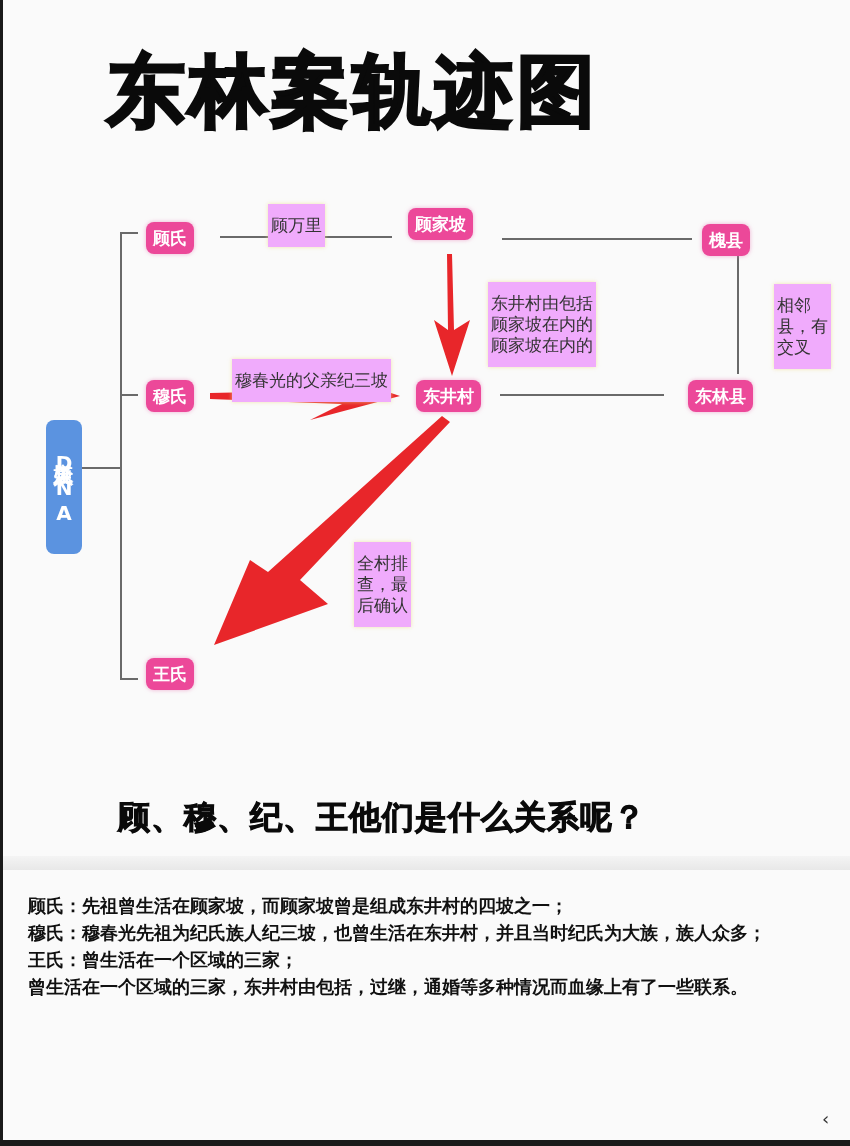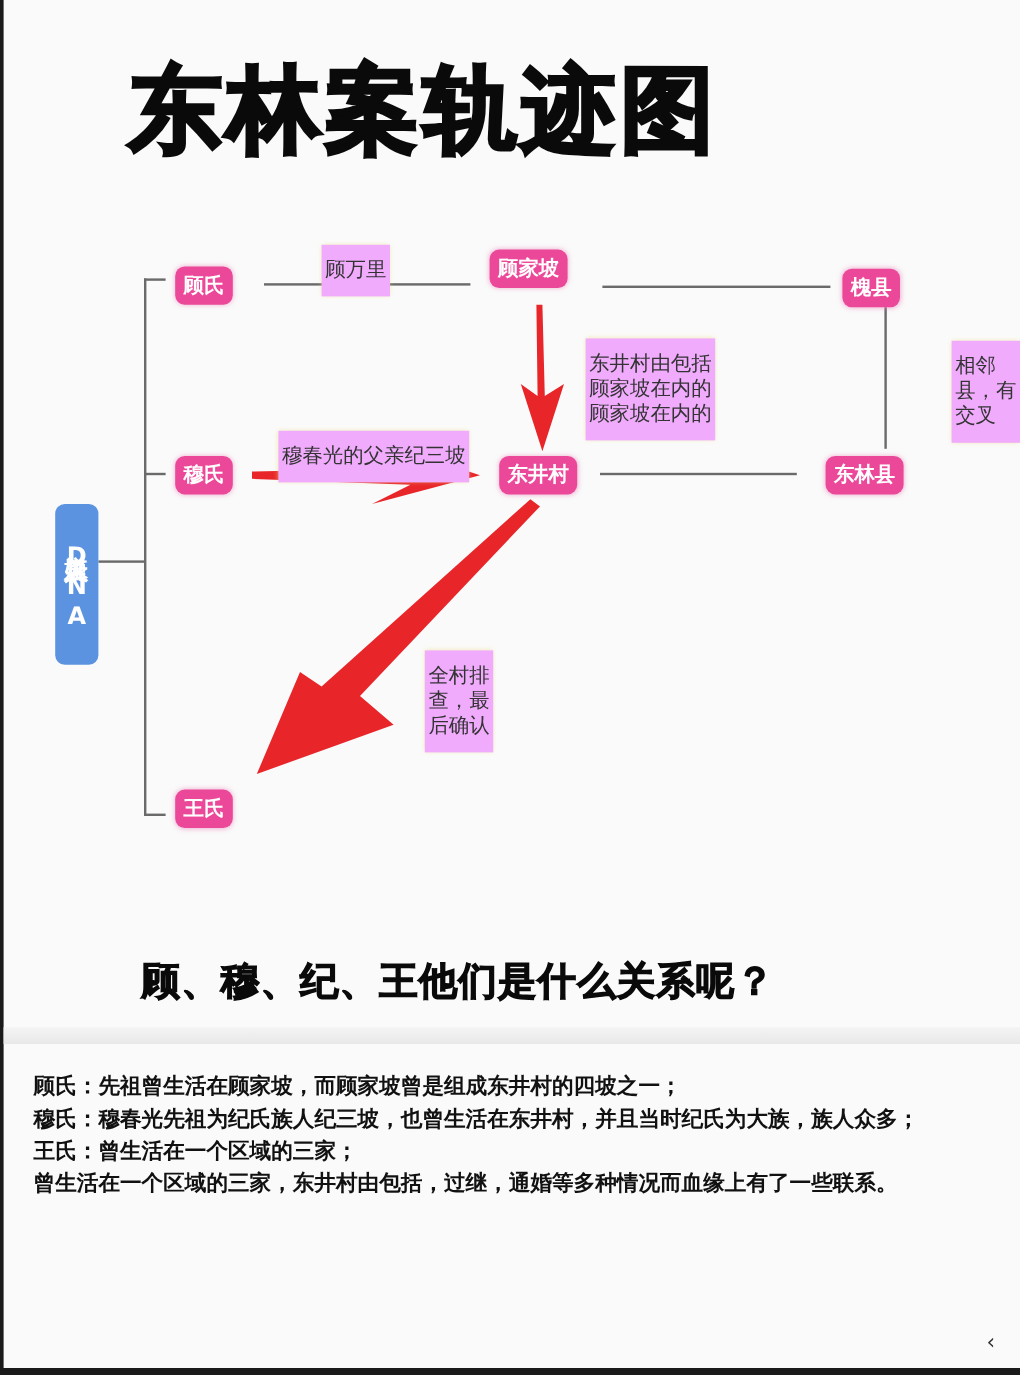--- a/index.html
+++ b/index.html
@@ -84,21 +84,21 @@
 <div class="node" style="left:702px;top:224px;">槐县</div>
 <div class="node" style="left:688px;top:380px;">东林县</div>
 
 <div class="note" style="left:252px;top:204px;">顾万里</div>
 <div class="note" style="left:216px;top:359px;">穆春光的父亲纪三坡</div>
 <div class="note" style="left:472px;top:282px;">
   <div>东井村由包括</div>
   <div>顾家坡在内的</div>
   <div>顾家坡在内的</div>
 </div>
-<div class="note" style="left:777px;top:284px;">
+<div class="note" style="left:758px;top:284px;font-family:Liberation Serif, serif;">
   <div>相邻</div>
   <div>县，有</div>
   <div>交叉</div>
 </div>
 <div class="note" style="left:338px;top:542px;">
   <div>全村排</div>
   <div>查，最</div>
   <div>后确认</div>
 </div>
 

